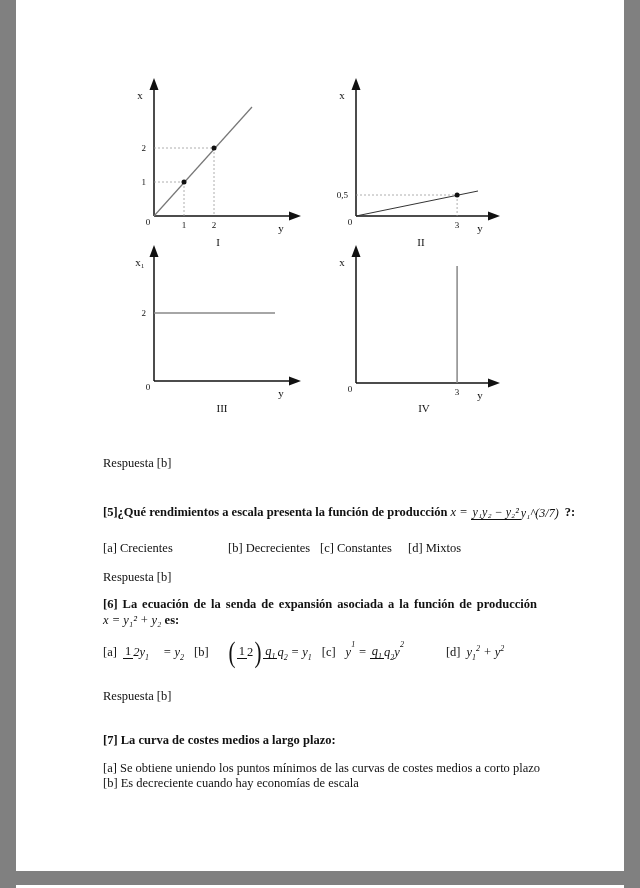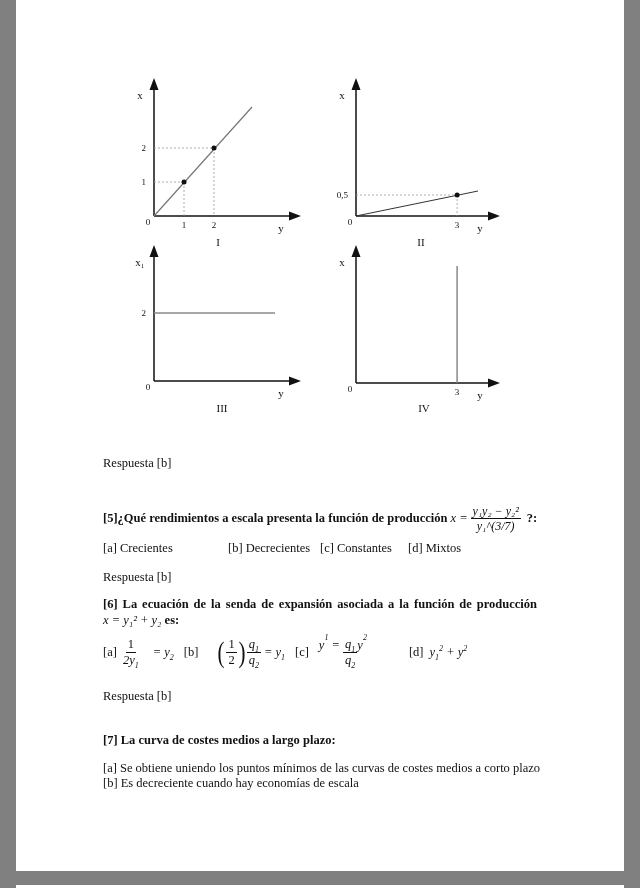--- a/index.html
+++ b/index.html
@@ -5,21 +5,21 @@
   html, body { margin:0; padding:0; }
   body { width:640px; height:888px; background:#808080; position:relative; overflow:hidden;
          font-family:"Liberation Serif", serif; color:#111; }
   .page { position:absolute; left:16px; top:0; width:608px; height:871px; background:#fff; }
   .page2 { position:absolute; left:16px; top:885px; width:608px; height:20px; background:#fff; }
   .abs { position:absolute; white-space:nowrap; }
   .txt { font-size:12.5px; }
   .b { font-weight:bold; }
   .it { font-style:italic; }
   svg text { font-family:"Liberation Serif", serif; }
-  .frac { display:inline-flex; flex-direction:column; align-items:center; vertical-align:middle; line-height:1; }
+  .frac { display:inline-flex; flex-direction:row; align-items:center; vertical-align:middle; line-height:1; }
   .frac .num { border-bottom:1px solid #111; padding:0 2px 1px; }
   .frac .den { padding-top:1px; }
   sup, sub { font-size:8px; line-height:0; }
   .paren { font-size:30px; font-weight:100; vertical-align:middle; line-height:1; transform:scaleX(0.7); display:inline-block; }
 </style>
 </head>
 <body>
 
 <div class="page"></div>
 <div class="page2"></div>

